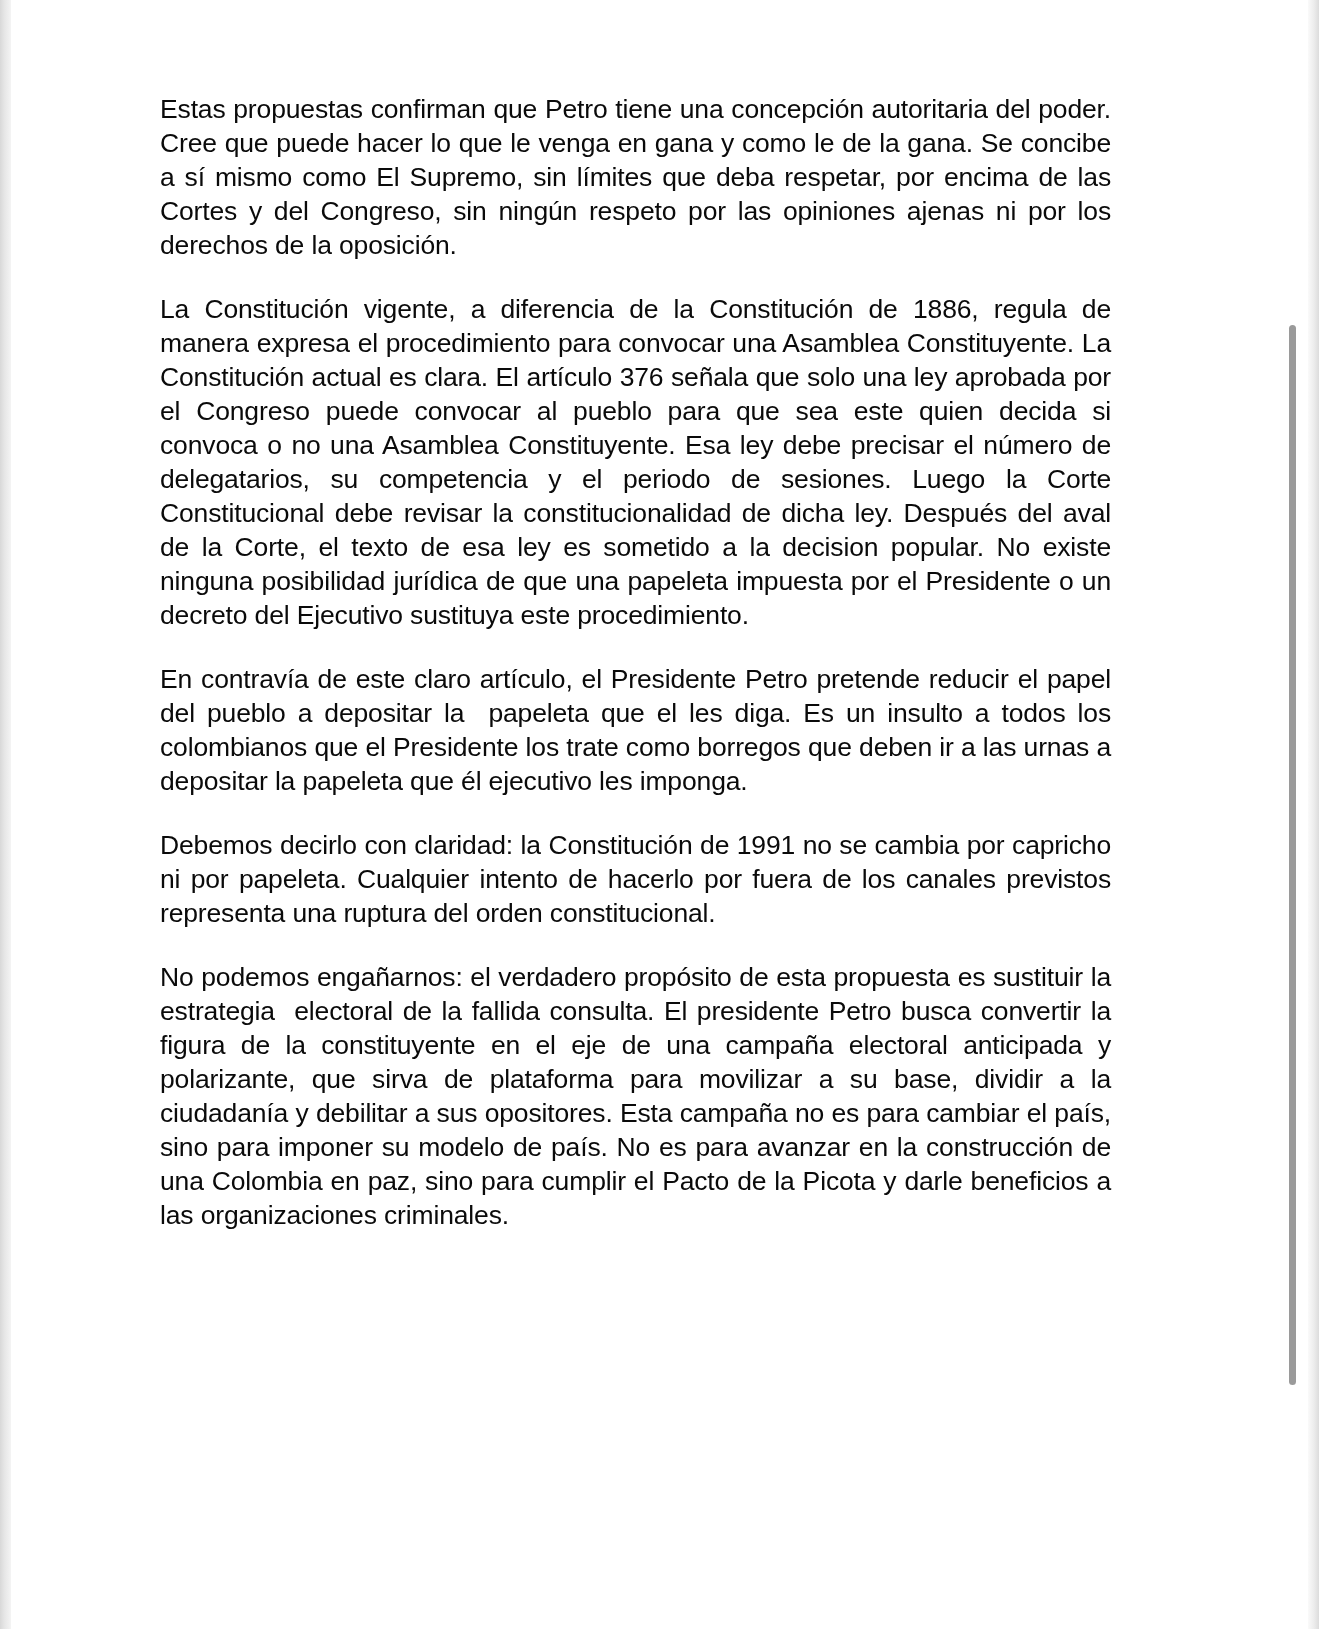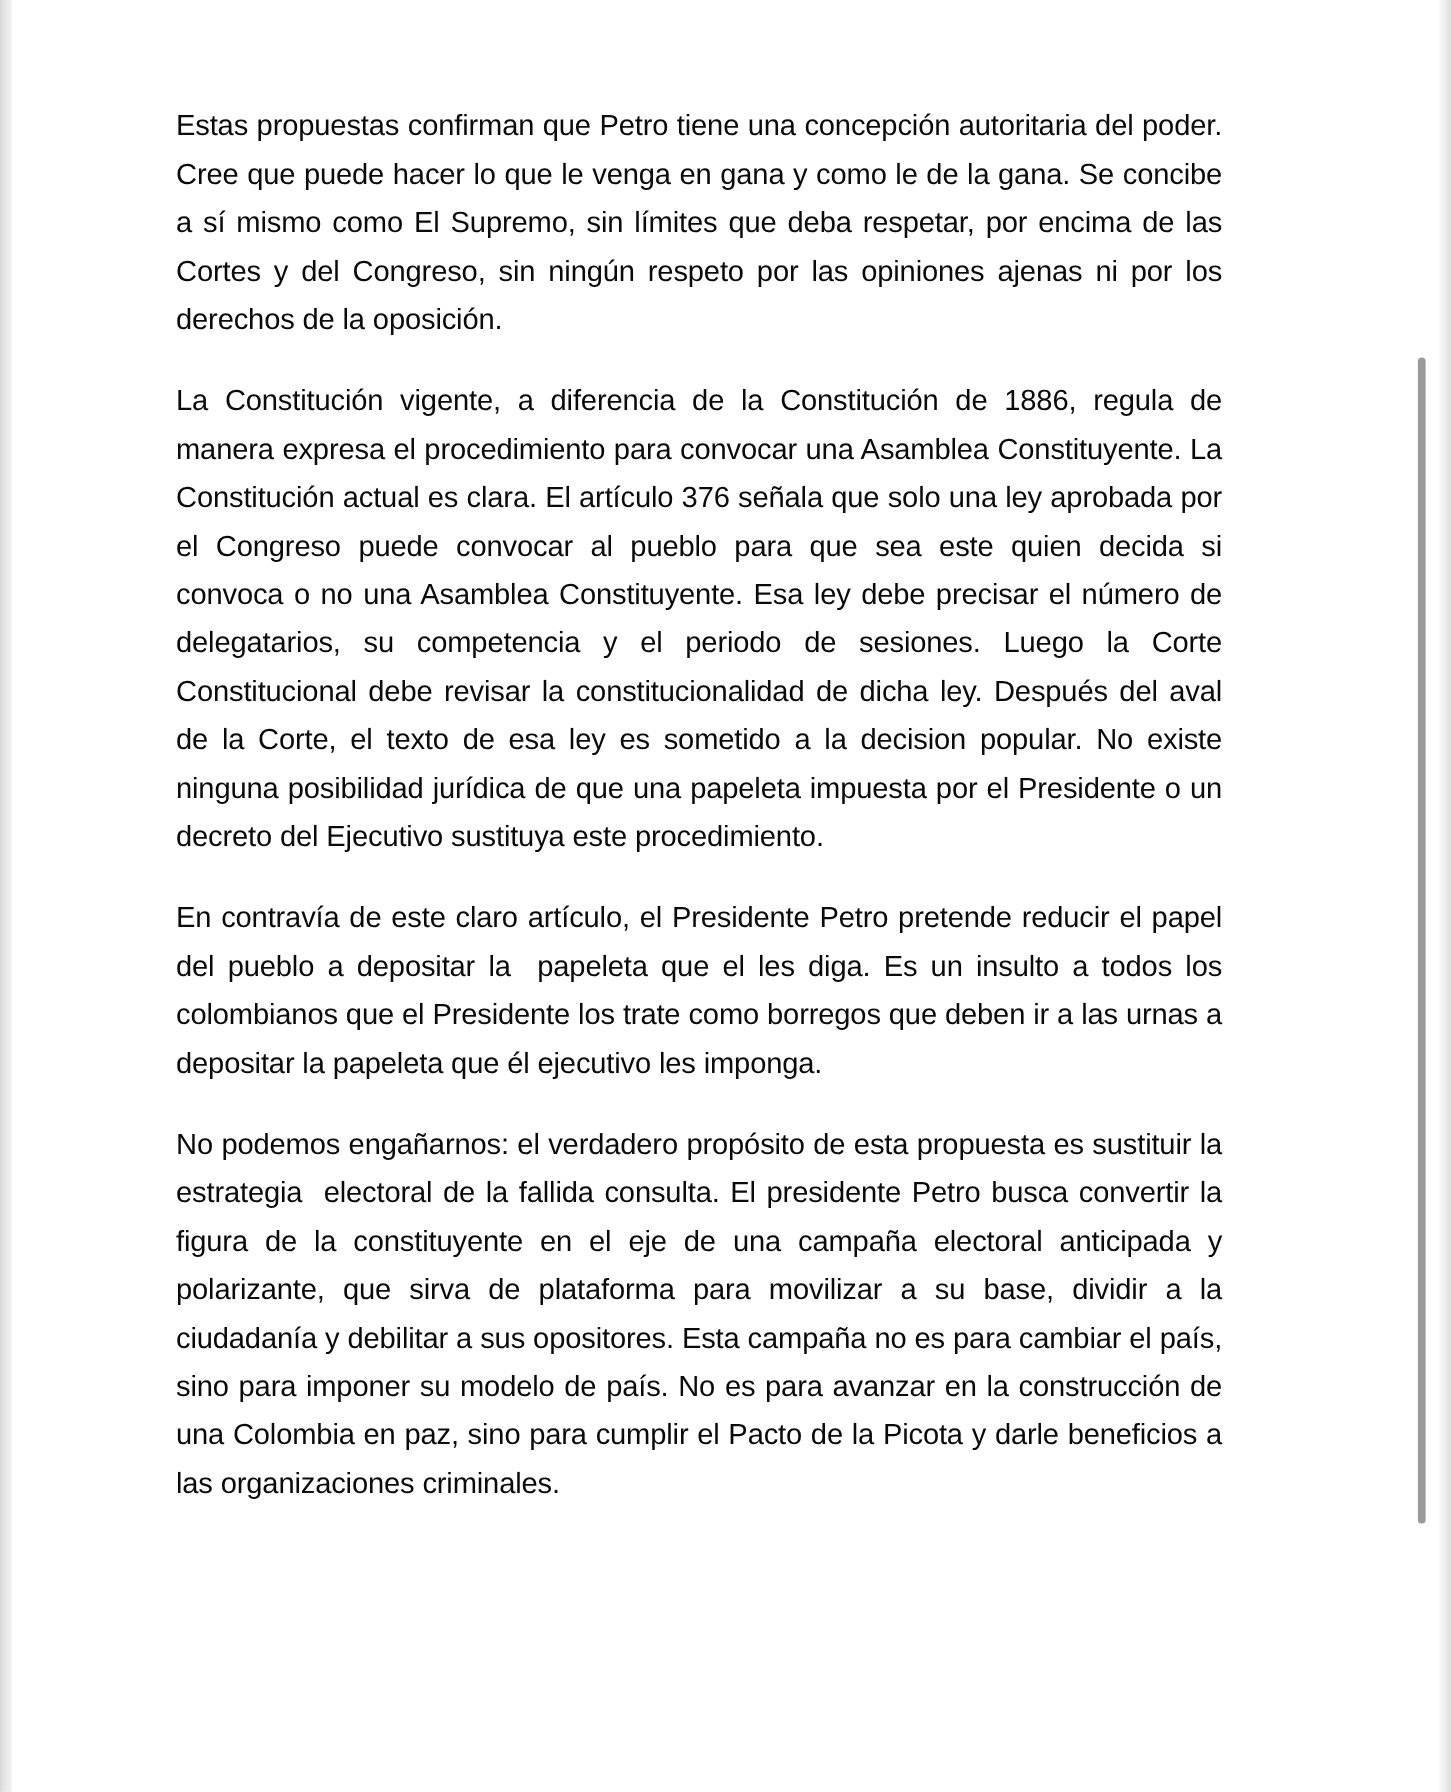--- a/index.html
+++ b/index.html
@@ -41,21 +41,21 @@
   .doc-body {
     position: absolute;
     left: 149px;          
     top: 92px;
     width: 951px;         
   }
 
   .paragraph {
     margin: 0 0 30px 0;
     font-size: 26.5px;
-    line-height: 44px;
+    line-height: 34px;
     color: #0a0a0a;
     text-align: justify;
     text-justify: inter-word;
     letter-spacing: -0.15px;
     word-spacing: 0px;
     white-space: pre-wrap;
     -webkit-font-smoothing: antialiased;
   }
   .paragraph:last-child { margin-bottom: 0; }
 
@@ -82,19 +82,20 @@
 <body>
 
 <div class="edge-strip left"></div>
 <div class="edge-strip right"></div>
 
 <div class="page">
   <div class="doc-body">
     <p class="paragraph">Estas propuestas confirman que Petro tiene una concepción autoritaria del poder. Cree que puede hacer lo que le venga en gana y como le de la gana. Se concibe a sí mismo como El Supremo, sin límites que deba respetar, por encima de las Cortes y del Congreso, sin ningún respeto por las opiniones ajenas ni por los derechos de la oposición.</p>
     <p class="paragraph">La Constitución vigente, a diferencia de la Constitución de 1886, regula de manera expresa el procedimiento para convocar una Asamblea Constituyente. La Constitución actual es clara. El artículo 376 señala que solo una ley aprobada por el Congreso puede convocar al pueblo para que sea este quien decida si convoca o no una Asamblea Constituyente. Esa ley debe precisar el número de delegatarios, su competencia y el periodo de sesiones. Luego la Corte Constitucional debe revisar la constitucionalidad de dicha ley. Después del aval de la Corte, el texto de esa ley es sometido a la decision popular. No existe ninguna posibilidad jurídica de que una papeleta impuesta por el Presidente o un decreto del Ejecutivo sustituya este procedimiento.</p>
     <p class="paragraph">En contravía de este claro artículo, el Presidente Petro pretende reducir el papel del pueblo a depositar la  papeleta que el les diga. Es un insulto a todos los colombianos que el Presidente los trate como borregos que deben ir a las urnas a depositar la papeleta que él ejecutivo les imponga.</p>
+    <p class="paragraph">Debemos decirlo con claridad: la Constitución de 1991 no se cambia por capricho ni por papeleta. Cualquier intento de hacerlo por fuera de los canales previstos representa una ruptura del orden constitucional.</p>
     <p class="paragraph">No podemos engañarnos: el verdadero propósito de esta propuesta es sustituir la estrategia  electoral de la fallida consulta. El presidente Petro busca convertir la figura de la constituyente en el eje de una campaña electoral anticipada y polarizante, que sirva de plataforma para movilizar a su base, dividir a la ciudadanía y debilitar a sus opositores. Esta campaña no es para cambiar el país, sino para imponer su modelo de país. No es para avanzar en la construcción de una Colombia en paz, sino para cumplir el Pacto de la Picota y darle beneficios a las organizaciones criminales.</p>
   </div>
 </div>
 
 <div class="scrollbar-track">
   <div class="scrollbar-thumb"></div>
 </div>
 
 </body></html>

